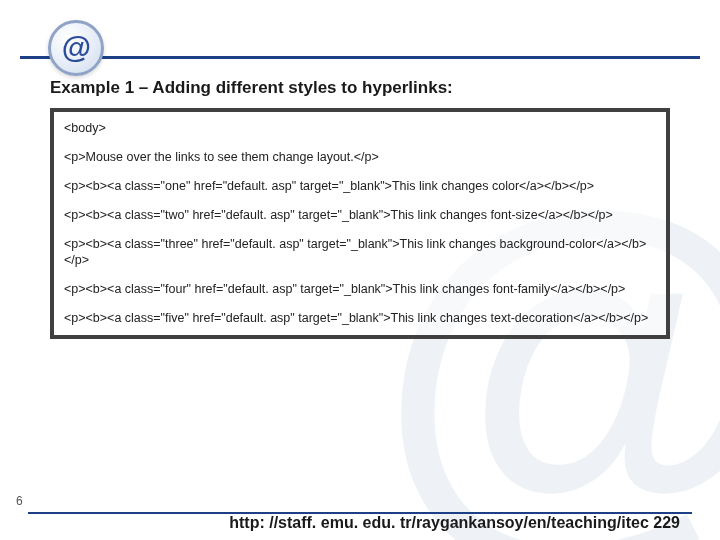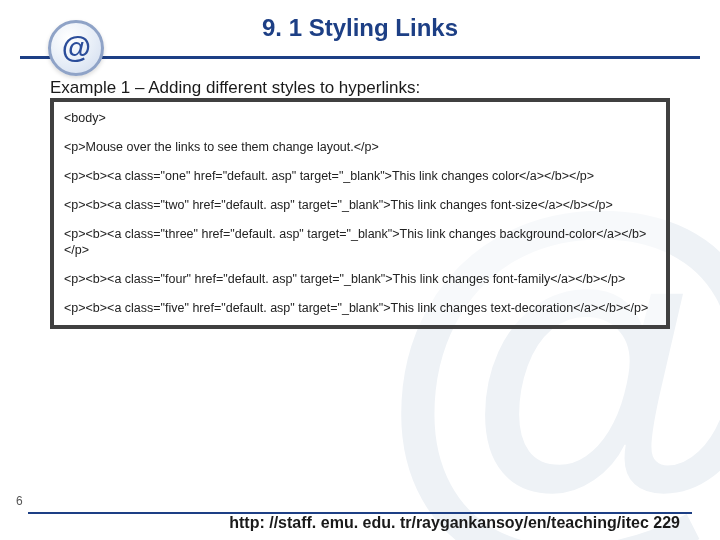--- a/index.html
+++ b/index.html
@@ -78,23 +78,23 @@
   }
   .content {
     position: absolute;
     top: 78px;
     left: 50px;
     right: 50px;
     z-index: 2;
   }
   .subtitle {
     font-size: 17px;
-    font-weight: normal;
+    font-weight: bold;
     color: #1a1a1a;
-    margin-bottom: 0;
+    margin-bottom: 10px;
   }
   .code-box {
     border: 4px solid #404040;
     background: rgba(255,255,255,0.55);
     padding: 8px 10px 8px 10px;
     font-size: 12.5px;
     line-height: 1.35;
     color: #222;
   }
   .code-box p {
@@ -135,21 +135,20 @@
 
 <div class="slide">
 
   <div class="bg-at">@</div>
 
   <div class="at-badge">
     <div class="ring"></div>
     <div class="glyph">@</div>
   </div>
 
-  <div class="title">9. 1 Styling Links</div>
 
   <div class="top-rule"></div>
 
   <div class="content">
     <div class="subtitle">Example 1 – Adding different styles to hyperlinks:</div>
 
     <div class="code-box">
       <p>&lt;body&gt;</p>
       <p>&lt;p&gt;Mouse over the links to see them change layout.&lt;/p&gt;</p>
       <p>&lt;p&gt;&lt;b&gt;&lt;a class="one" href="default. asp" target="_blank"&gt;This link changes color&lt;/a&gt;&lt;/b&gt;&lt;/p&gt;</p>

